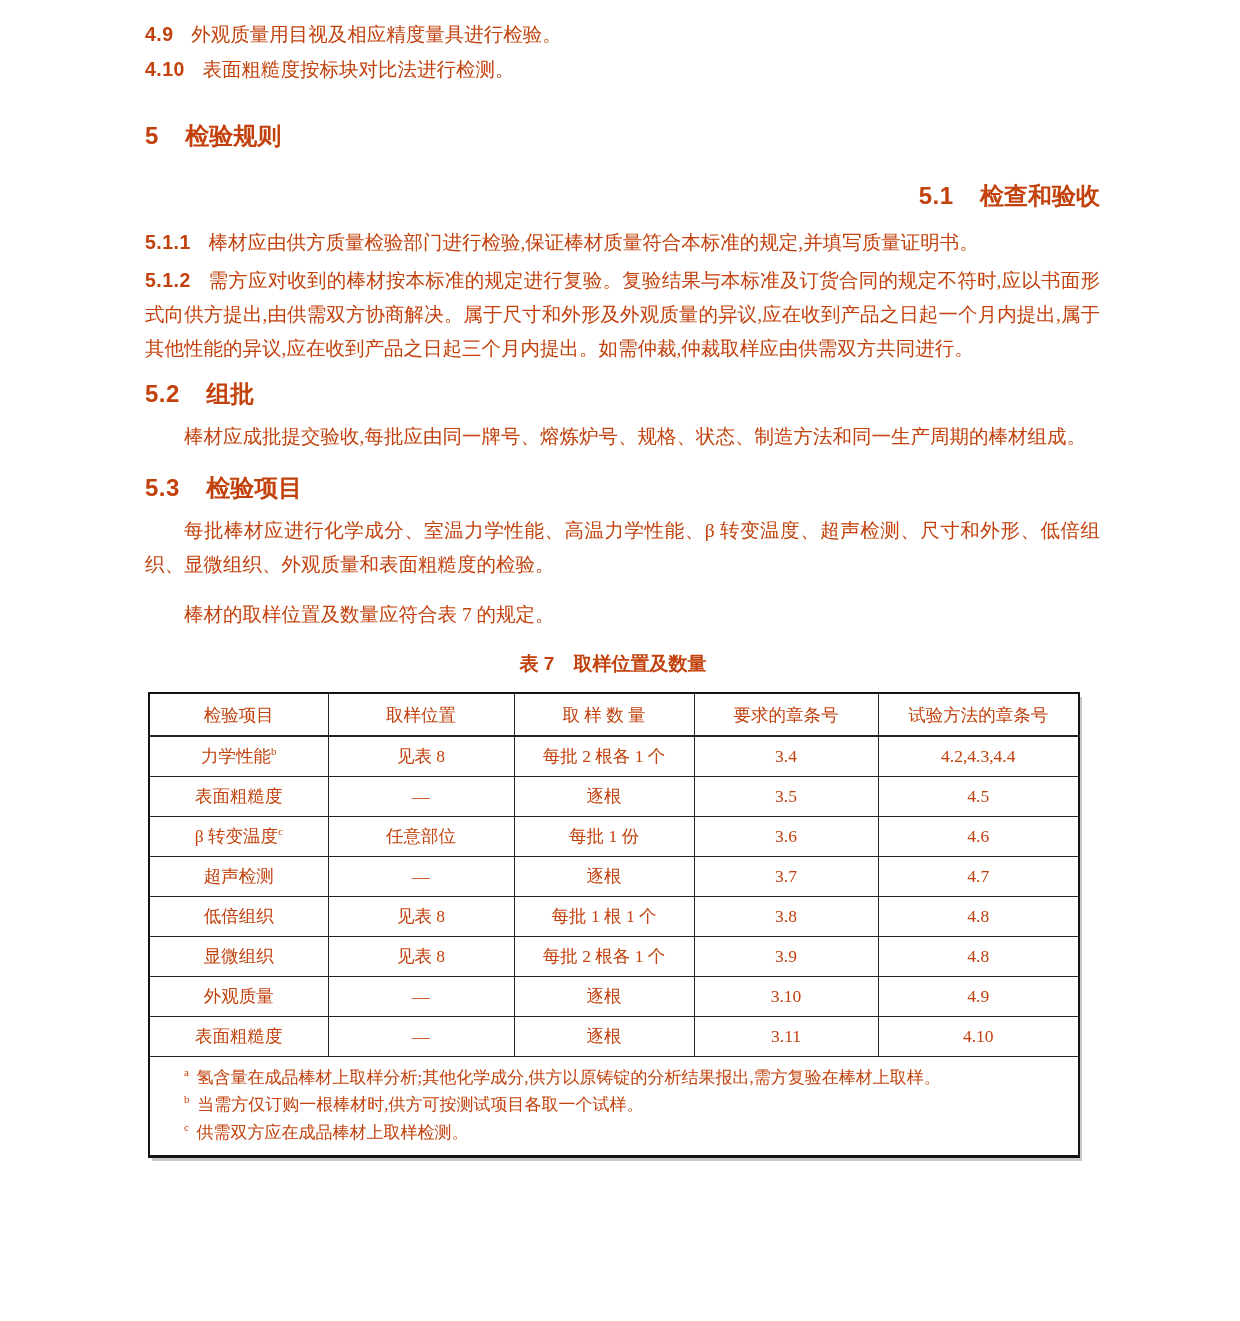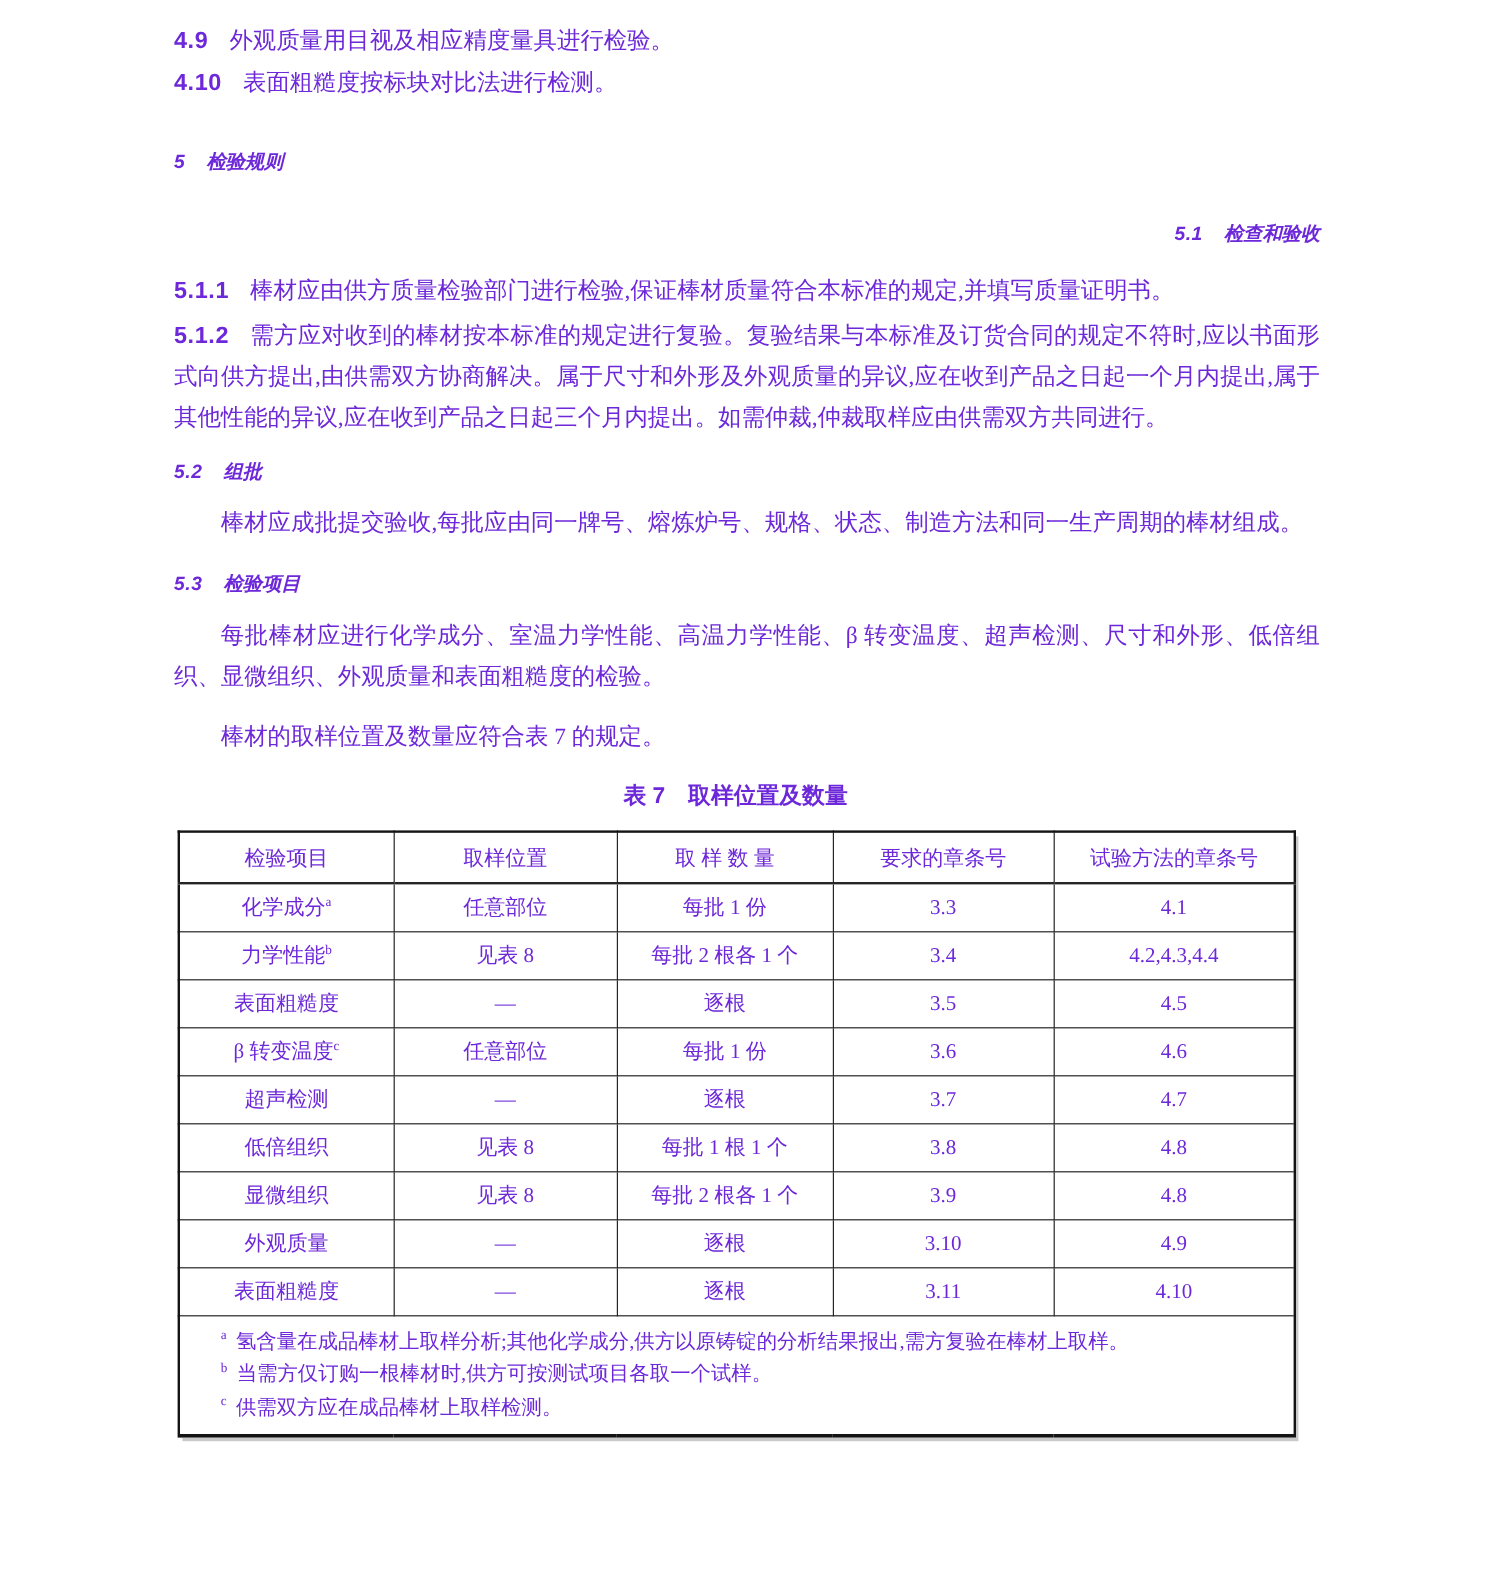--- a/index.html
+++ b/index.html
@@ -3,21 +3,21 @@
 <meta charset="utf-8">
 <style>
   * { margin: 0; padding: 0; box-sizing: border-box; }
   html, body { background: #ffffff; }
   .page {
     position: relative;
     width: 1240px;
     height: 1321px;
     background: #ffffff;
     overflow: hidden;
-    color: #6d28d9;
+    color: #c2410c;
     font-family: "Liberation Serif", "DejaVu Serif", serif;
   }
   .content {
     padding: 22px 140px 0 145px;
   }
   
   .clause-line {
     font-size: 19.5px;
     line-height: 24px;
     text-align: justify;
@@ -26,23 +26,22 @@
   .cnum {
     font-family: "Liberation Sans", "DejaVu Sans", sans-serif;
     font-weight: bold;
     margin-right: 0.9em;
     letter-spacing: 0.5px;
   }
   
   .sec-heading {
     font-family: "Liberation Sans", "DejaVu Sans", sans-serif;
     font-weight: bold;
-    font-size: 16px;
+    font-size: 24px;
     line-height: 24px;
-    font-style: italic;
   }
   .sec-heading .hnum { margin-right: 1.1em; letter-spacing: 0.5px; }
   .h-chapter { margin-top: 42px; }
   .h-51 { margin-top: 36px; text-align: right; }
   .c-511 { margin-top: 22px; }
   .para-512 {
     margin-top: 8px;
     font-size: 19.5px;
     line-height: 34px;
     text-align: justify;
@@ -175,27 +174,20 @@
         <tr>
           <th>检验项目</th>
           <th>取样位置</th>
           <th>取 样 数 量</th>
           <th>要求的章条号</th>
           <th>试验方法的章条号</th>
         </tr>
       </thead>
       <tbody>
         <tr>
-          <td><span>化学成分</span><sup class="cell-sup">a</sup></td>
-          <td>任意部位</td>
-          <td>每批 1 份</td>
-          <td>3.3</td>
-          <td>4.1</td>
-        </tr>
-        <tr>
           <td><span>力学性能</span><sup class="cell-sup">b</sup></td>
           <td>见表 8</td>
           <td>每批 2 根各 1 个</td>
           <td>3.4</td>
           <td>4.2,4.3,4.4</td>
         </tr>
         <tr>
           <td><span>表面粗糙度</span><sup class="cell-sup"></sup></td>
           <td>—</td>
           <td>逐根</td>

